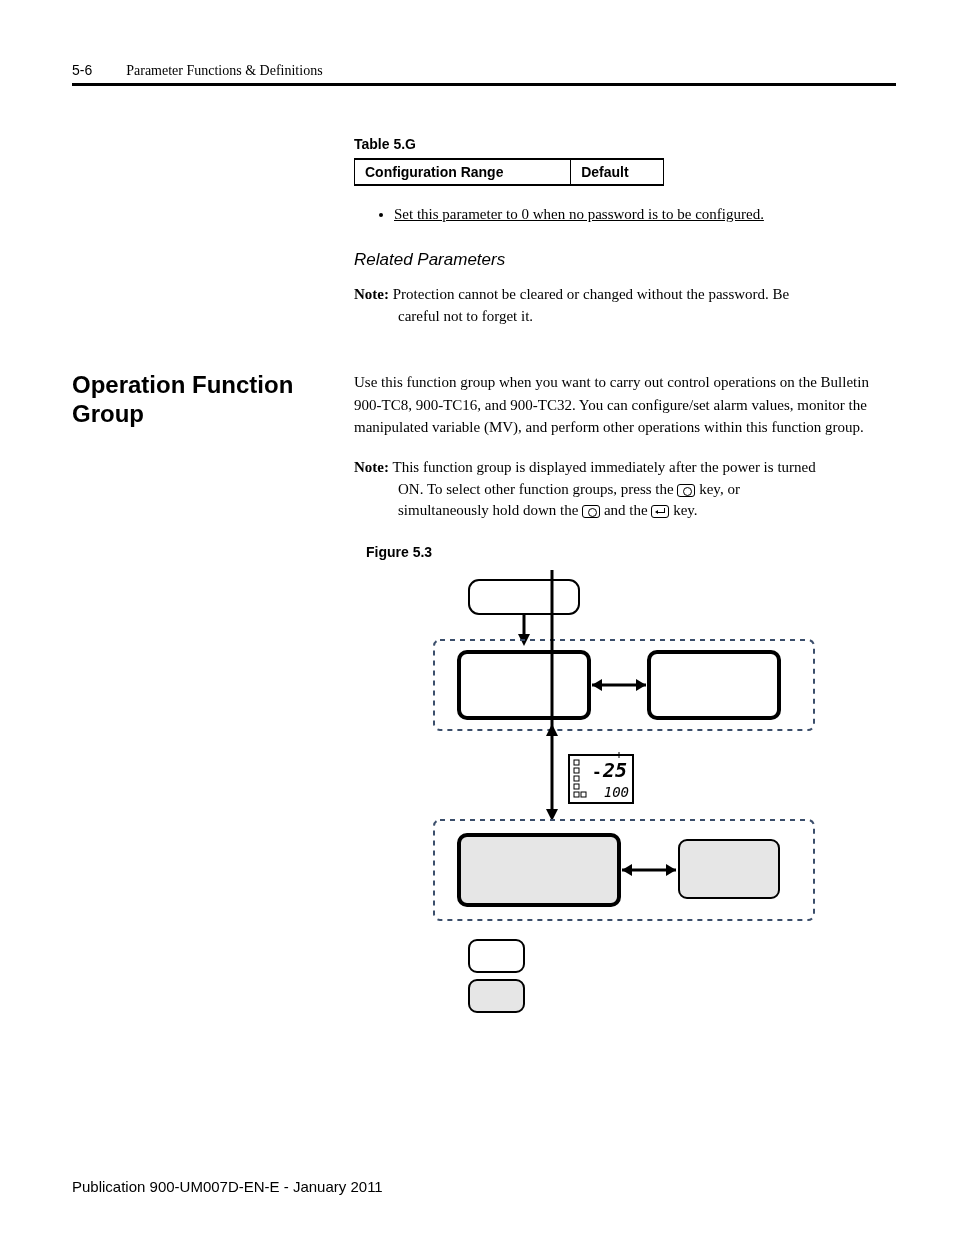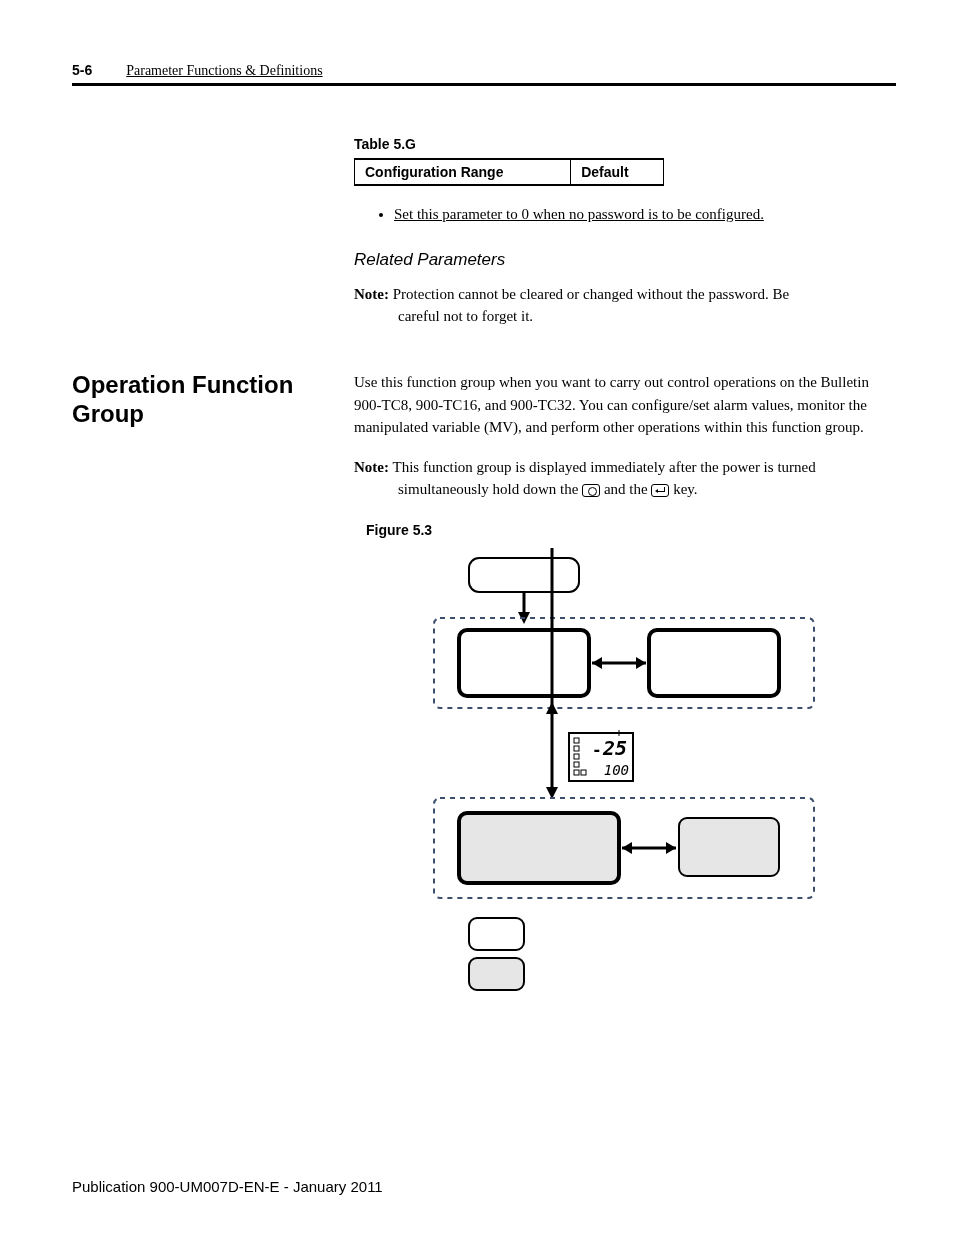--- a/index.html
+++ b/index.html
@@ -20,28 +20,27 @@
   }
   .header {
     display: flex;
     align-items: baseline;
     border-bottom: 3px solid #000;
     padding-bottom: 4px;
     margin-bottom: 50px;
   }
   .page-num {
     font-family: Arial, Helvetica, sans-serif;
-    font-weight: bold;
+    font-weight: normal;
     font-size: 14px;
     margin-right: 34px;
   }
   .chapter-title {
     font-family: Georgia, serif;
     font-size: 14px;
-    text-decoration: underline;
   }
   .content-row {
     display: flex;
     align-items: flex-start;
   }
   .left-col {
     width: 272px;
     flex-shrink: 0;
     padding-right: 10px;
   }
@@ -227,20 +226,23 @@
     <div class="left-col">
       <div class="section-heading">Operation Function Group</div>
     </div>
     <div class="right-col">
       <p class="body-text">Use this function group when you want to carry out control operations on the Bulletin 900-TC8, 900-TC16, and 900-TC32. You can configure/set alarm values, monitor the manipulated variable (MV), and perform other operations within this function group.</p>
 
       <div class="note">
         <span class="note-label">Note:</span>
         <span>This function group is displayed immediately after the power is turned</span>
         <span class="note-indent">
+          <span>ON. To select other function groups, press the </span><span class="key-icon circle"></span><span> key, or</span>
+        </span>
+        <span class="note-indent">
           <span>simultaneously hold down the </span><span class="key-icon circle"></span><span> and the </span><span class="key-icon enter"></span><span> key.</span>
         </span>
       </div>
 
       <div class="figure-label">Figure 5.3</div>
 
       <div class="figure-wrap">
         <svg viewBox="0 0 430 450">
 
           <rect x="55" y="10" width="110" height="34" rx="10" ry="10" fill="none" stroke="#000" stroke-width="2"></rect>

